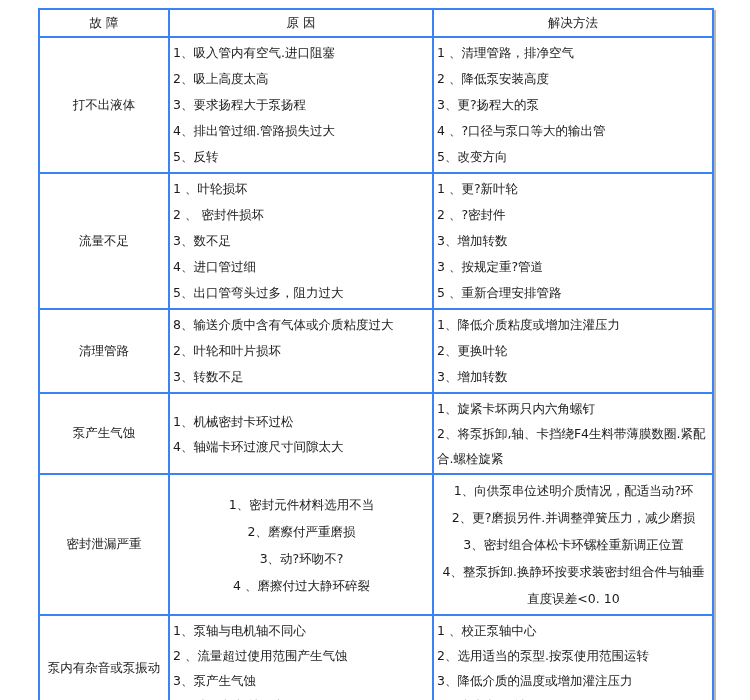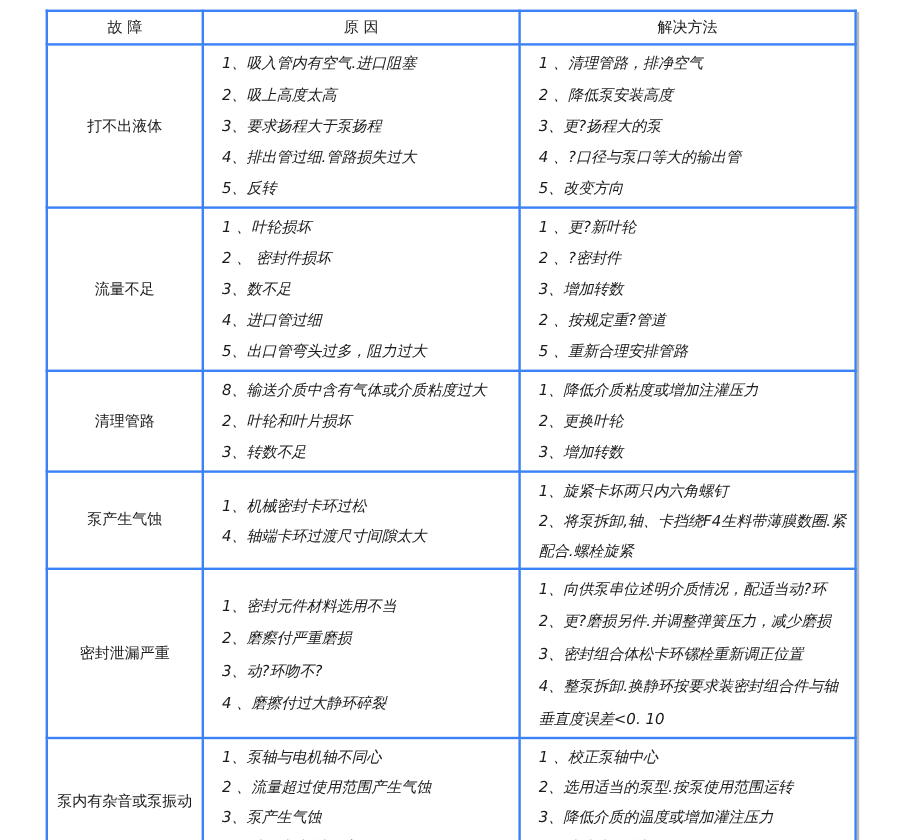--- a/index.html
+++ b/index.html
@@ -37,38 +37,37 @@
     font-weight: normal;
     text-align: center;
     padding: 1px 2px;
   }
   td.fault-cell {
     text-align: center;
     padding: 2px;
   }
   td.list-cell {
     text-align: left;
-    padding: 2px 2px 2px 15px;
+    padding: 2px 2px 2px 3px;
     vertical-align: middle;
-    font-style: italic;
   }
   .line {
     line-height: 26px;
     white-space: normal;
     word-break: break-all;
   }
   
   tr.r0 { height: 133px; }
   tr.r1 { height: 135px; }
   tr.r2 { height: 81px; }
   tr.r3 { height: 76px; }
   tr.r4 { height: 137px; }
   tr.r5 { height: 103px; }
   tr.r3 .line, tr.r5 .line { line-height: 25px; }
-  tr.r4 .line { line-height: 27px; }
+  tr.r4 .line { line-height: 27px; text-align: center; }
 </style>
 </head>
 <body>
 
 <table id="troubleshooting-table">
   <colgroup>
     <col class="c-fault">
     <col class="c-cause">
     <col class="c-solution">
   </colgroup>
@@ -103,21 +102,21 @@
           <div class="line">1 、叶轮损坏</div>
           <div class="line">2 、 密封件损坏</div>
           <div class="line">3、数不足</div>
           <div class="line">4、进口管过细</div>
           <div class="line">5、出口管弯头过多，阻力过大</div>
         </td>
         <td class="list-cell">
           <div class="line">1 、更?新叶轮</div>
           <div class="line">2 、?密封件</div>
           <div class="line">3、增加转数</div>
-          <div class="line">2 、按规定重?管道</div>
+          <div class="line">3 、按规定重?管道</div>
           <div class="line">5 、重新合理安排管路</div>
         </td>
       </tr>
       <tr class="r2">
         <td class="fault-cell">清理管路</td>
         <td class="list-cell">
           <div class="line">8、输送介质中含有气体或介质粘度过大</div>
           <div class="line">2、叶轮和叶片损坏</div>
           <div class="line">3、转数不足</div>
         </td>

